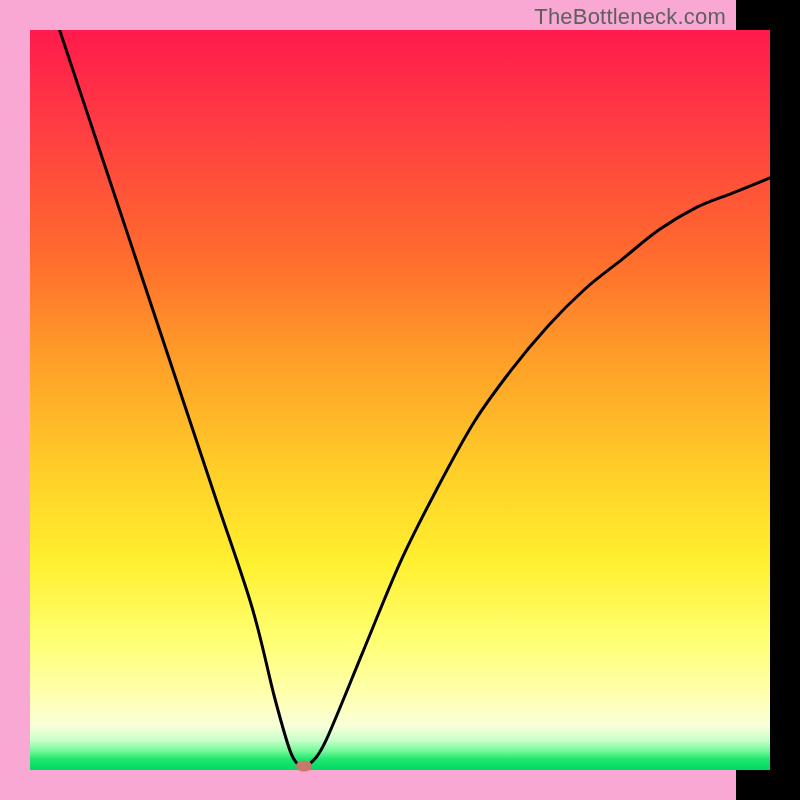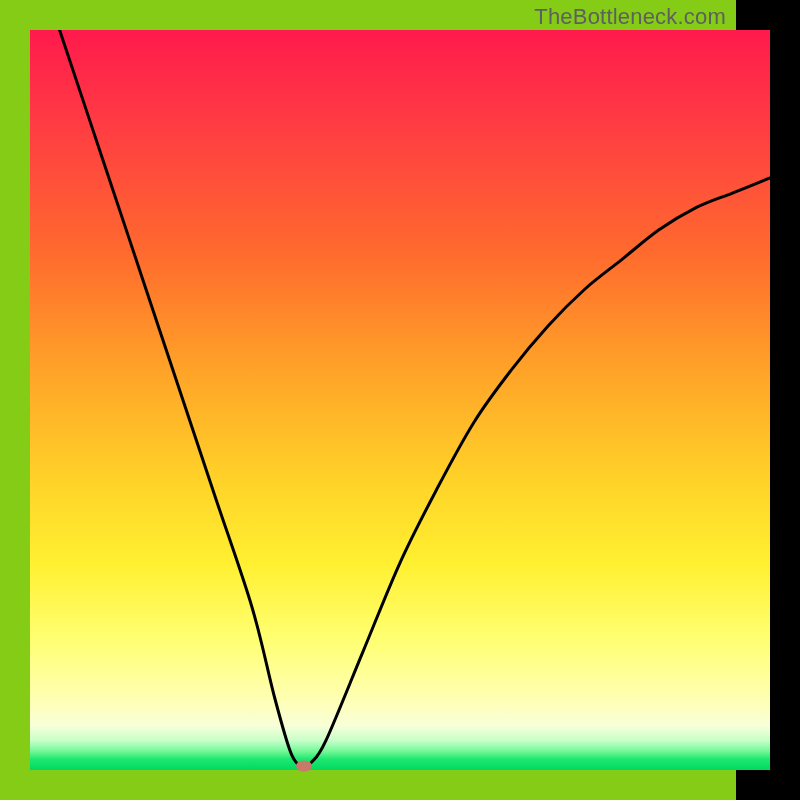--- a/index.html
+++ b/index.html
@@ -3,21 +3,21 @@
 <meta charset="utf-8">
 <style>
   * { margin: 0; padding: 0; box-sizing: border-box; }
   html, body { width: 800px; height: 800px; overflow: hidden; }
   body { background: #000; font-family: Arial, Helvetica, sans-serif; }
 
   .frame {
     position: relative;
     width: 736px;
     height: 800px;
-    background: #84cc16;
+    background: #f9a8d4;
     padding-left: 20px;
   }
 
   .watermark {
     position: absolute;
     top: 4px;
     right: 10px;
     color: #5f5f5f;
     font-size: 22px;
     font-weight: 500;

